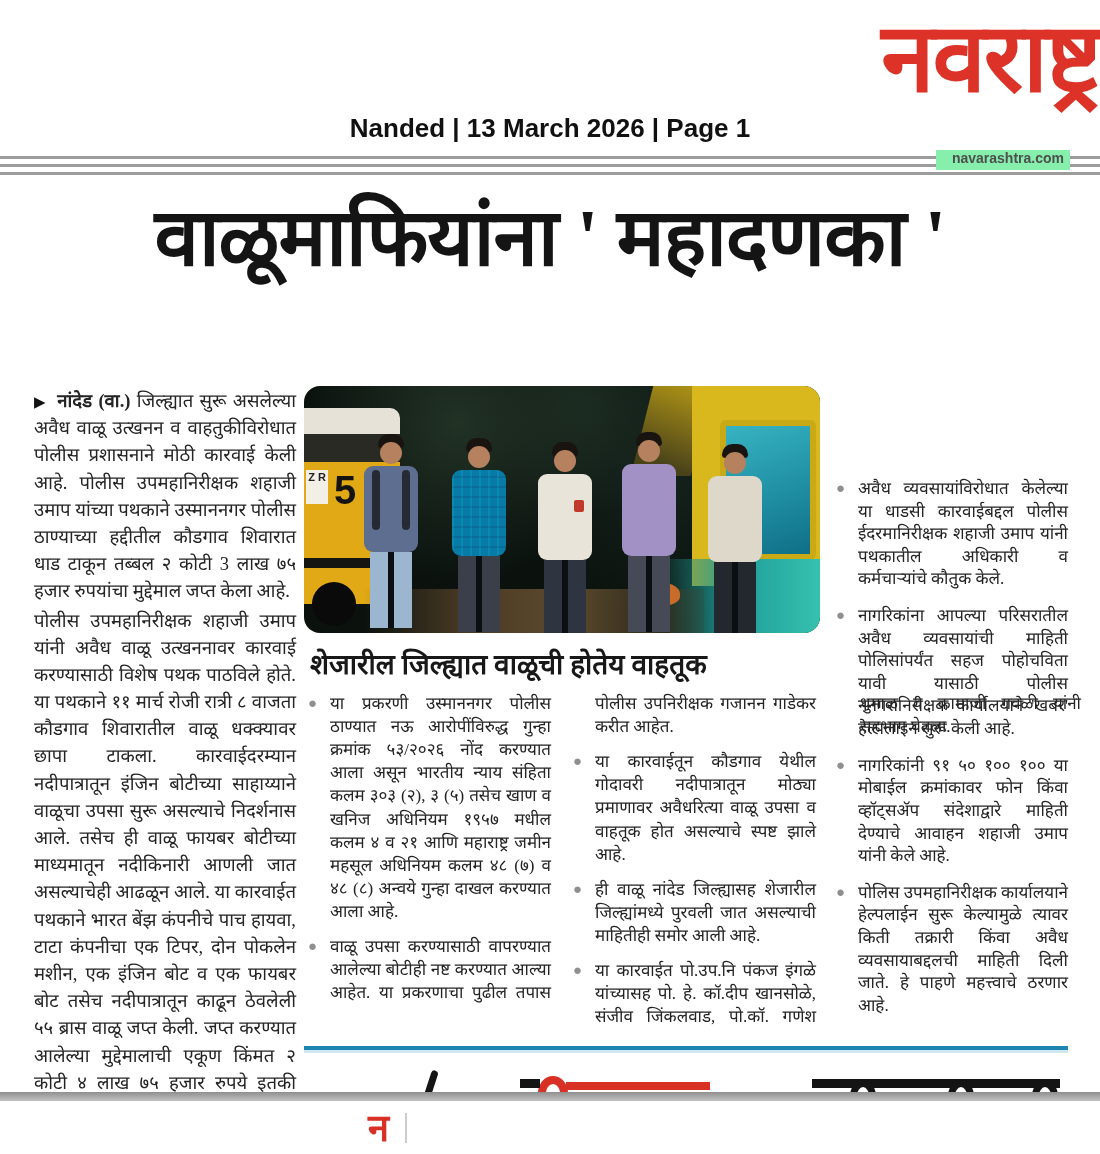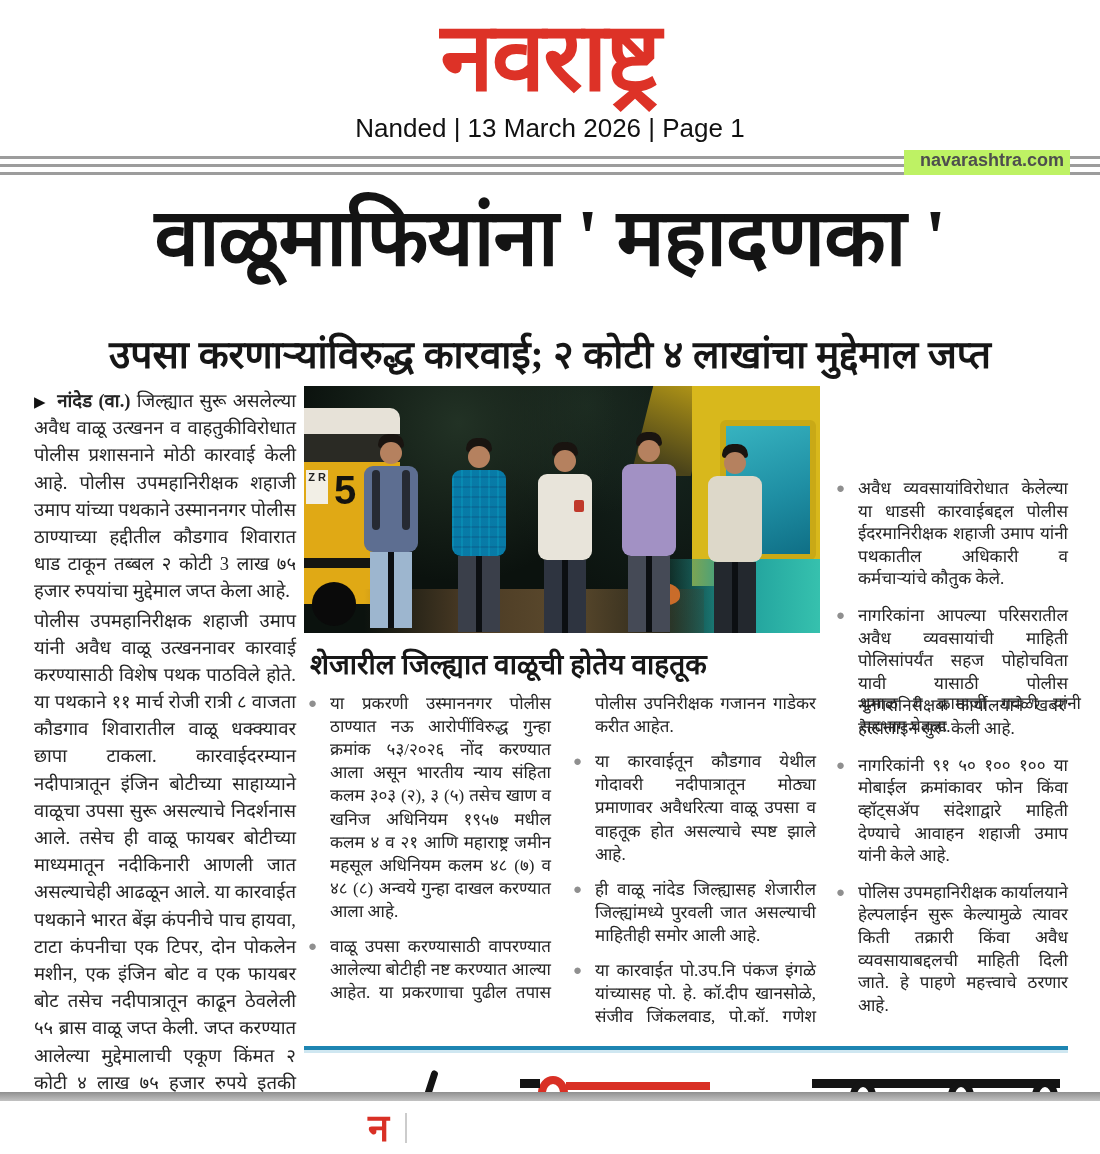--- a/index.html
+++ b/index.html
@@ -3,36 +3,36 @@
 <meta charset="utf-8">
 <style>
   * { margin:0; padding:0; box-sizing:border-box; }
   html,body { width:1100px; height:1154px; background:#f6f6f4; }
   body { font-family:"Liberation Sans", sans-serif; color:#1c1c1c; }
   .page { position:relative; width:1100px; height:1154px; background:#ffffff; overflow:hidden; }
 
   
   .masthead-title {
     position:absolute; top:8px; left:0; width:100%;
-    text-align:center; font-size:96px; font-weight:800;
+    text-align:right; font-size:96px; font-weight:800;
     color:#dd3227; letter-spacing:-2px; line-height:1.05;
-    font-family:Liberation Serif, serif;
+    font-family:Liberation Sans, sans-serif;
   }
   .dateline {
     position:absolute; top:113px; left:0; width:100%;
-    text-align:center; font-size:26px; color:#111; font-weight:400;
+    text-align:center; font-size:26px; color:#111; font-weight:700;
   }
   .stripes-band { position:absolute; top:150px; left:0; width:1100px; height:32px; }
   .stripe-lines {
     position:absolute; top:6px; left:0; width:1100px; height:22px;
     background:repeating-linear-gradient(#9c9c9c 0 3px, #ffffff 3px 8px);
   }
   .site-url-box {
-    position:absolute; right:30px; top:0; background:#bef264;
-    padding:0 6px 4px 16px; font-size:18px; font-weight:700; color:#4e4e4e;
+    position:absolute; right:30px; top:0; background:#86efac;
+    padding:0 6px 4px 16px; font-size:14px; font-weight:700; color:#4e4e4e;
   }
 
   
   .headline {
     position:absolute; top:192px; left:30px; width:1040px;
     text-align:center; font-size:80px; font-weight:800; color:#141414;
     line-height:1.15; letter-spacing:-1px;
     font-family:"Liberation Serif", serif; white-space:nowrap;
   }
   .subheadline {
@@ -53,20 +53,21 @@
 
   
   .photo {
     position:absolute; left:304px; top:386px; width:516px; height:247px;
     background:
       radial-gradient(circle at 30% 15%, #223225 0%, rgba(0,0,0,0) 38%),
       radial-gradient(circle at 55% 8%, #1b2a20 0%, rgba(0,0,0,0) 30%),
       radial-gradient(circle at 70% 30%, #15231d 0%, rgba(0,0,0,0) 40%),
       #0b120e;
     overflow:hidden;
+    border-radius:16px;
   }
   .truck-left { position:absolute; left:0; top:22px; width:96px; height:196px;
     background:linear-gradient(#e7e2d8 0 26px, #2a2a24 26px 54px, #e0a915 54px 100%);
     border-radius:0 10px 0 0; }
   .truck-number { position:absolute; left:30px; top:60px; font-size:40px; font-weight:800; color:#14130f; }
   .truck-plate { position:absolute; left:2px; top:62px; width:22px; height:34px; background:#f2efe6; color:#222;
     font-size:11px; font-weight:700; text-align:center; line-height:1.4; }
   .truck-stripe { position:absolute; left:0; top:150px; width:96px; height:10px; background:#151511; }
   .truck-wheel { position:absolute; left:8px; top:196px; width:44px; height:44px; background:#0a0a0a; border-radius:50%; }
   .excavator { position:absolute; right:0; top:0; width:136px; height:200px;
@@ -148,21 +149,20 @@
 <div class="page">
 
   <div class="masthead-title">नवराष्ट्र</div>
   <div class="dateline">Nanded | 13 March 2026 | Page 1</div>
   <div class="stripes-band">
     <div class="stripe-lines"></div>
     <div class="site-url-box">navarashtra.com</div>
   </div>
 
   <div class="headline">वाळूमाफियांना ' महादणका '</div>
-  <div class="subheadline">उपसा करणाऱ्यांविरुद्ध कारवाई; २ कोटी ४ लाखांचा मुद्देमाल जप्त</div>
 
   <div class="col-left">
     <p><span class="lead-marker">▶</span><span class="lead-place">नांदेड (वा.)</span><span> जिल्ह्यात सुरू असलेल्या अवैध वाळू उत्खनन व वाहतुकीविरोधात पोलीस प्रशासनाने मोठी कारवाई केली आहे. पोलीस उपमहानिरीक्षक शहाजी उमाप यांच्या पथकाने उस्माननगर पोलीस ठाण्याच्या हद्दीतील कौडगाव शिवारात धाड टाकून तब्बल २ कोटी 3 लाख ७५ हजार रुपयांचा मुद्देमाल जप्त केला आहे.</span></p>
     <p>पोलीस उपमहानिरीक्षक शहाजी उमाप यांनी अवैध वाळू उत्खननावर कारवाई करण्यासाठी विशेष पथक पाठविले होते. या पथकाने ११ मार्च रोजी रात्री ८ वाजता कौडगाव शिवारातील वाळू धक्क्यावर छापा टाकला. कारवाईदरम्यान नदीपात्रातून इंजिन बोटीच्या साहाय्याने वाळूचा उपसा सुरू असल्याचे निदर्शनास आले. तसेच ही वाळू फायबर बोटीच्या माध्यमातून नदीकिनारी आणली जात असल्याचेही आढळून आले. या कारवाईत पथकाने भारत बेंझ कंपनीचे पाच हायवा, टाटा कंपनीचा एक टिपर, दोन पोकलेन मशीन, एक इंजिन बोट व एक फायबर बोट तसेच नदीपात्रातून काढून ठेवलेली ५५ ब्रास वाळू जप्त केली. जप्त करण्यात आलेल्या मुद्देमालाची एकूण किंमत २ कोटी ४ लाख ७५ हजार रुपये इतकी असल्याचे पोलिसांनी सांगितले.</p>
   </div>
 
   <div class="photo">
     <div class="truck-left">
       <div class="truck-plate">Z R</div>
       <div class="truck-number">5</div>

